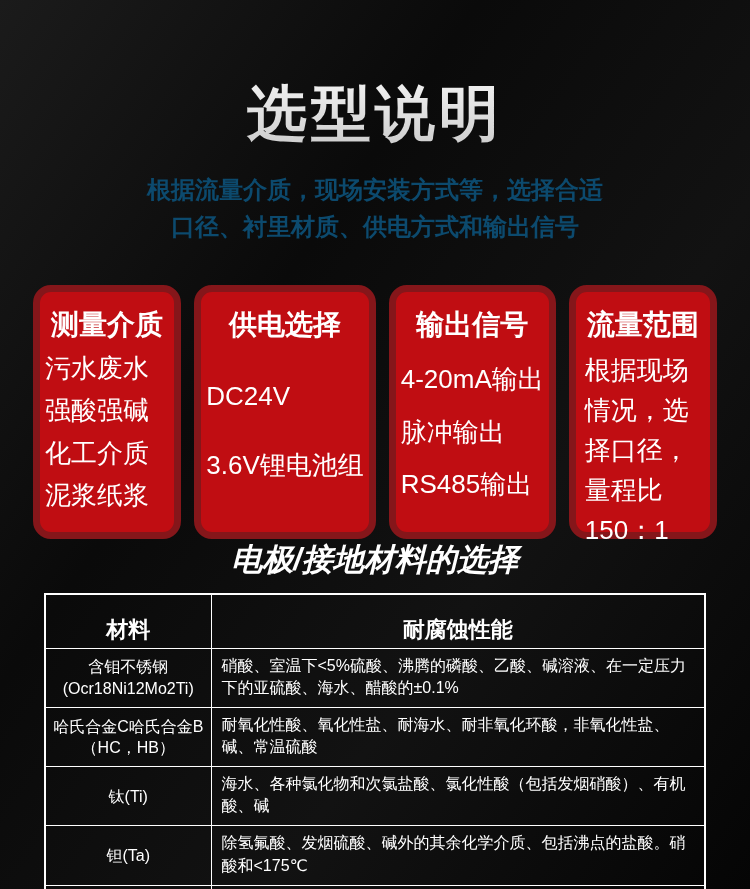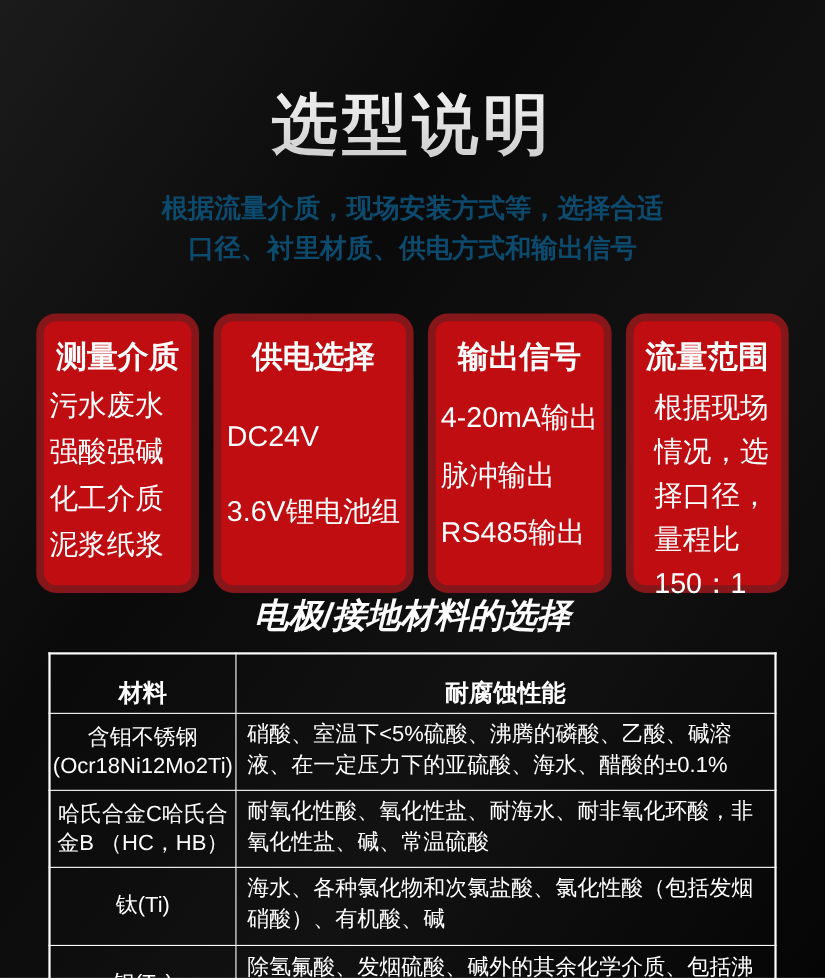--- a/index.html
+++ b/index.html
@@ -62,21 +62,20 @@
     text-align: left;
     font-size: 26px;
   }
   .card-lines .card-line { white-space: nowrap; }
   .card-lines.para {
     display: block;
     text-align: left;
     font-size: 26px;
     line-height: 40px;
     padding: 6px 2px 0 4px;
-    margin-left: 10px;
   }
   .section-title {
     text-align: center;
     font-size: 31px;
     font-weight: bold;
     color: #ffffff;
     font-style: italic;
   }
   .table-wrap { padding: 0 44px; margin-top: 12px; }
   table {
@@ -87,26 +86,26 @@
   th, td { border: 1.5px solid #ffffff; }
   th {
     font-size: 22px;
     font-weight: bold;
     padding: 20px 0 3px;
   }
   th.col-material, td.material { width: 166px; }
   td.material {
     text-align: center;
     vertical-align: middle;
-    font-size: 20px;
+    font-size: 16px;
     line-height: 1.35;
     padding: 4px 2px;
   }
   td.performance {
-    font-size: 20px;
+    font-size: 16px;
     line-height: 1.38;
     padding: 6px 10px 8px;
     vertical-align: middle;
   }
 </style>
 </head>
 <body>
 
 <div class="page">
 

